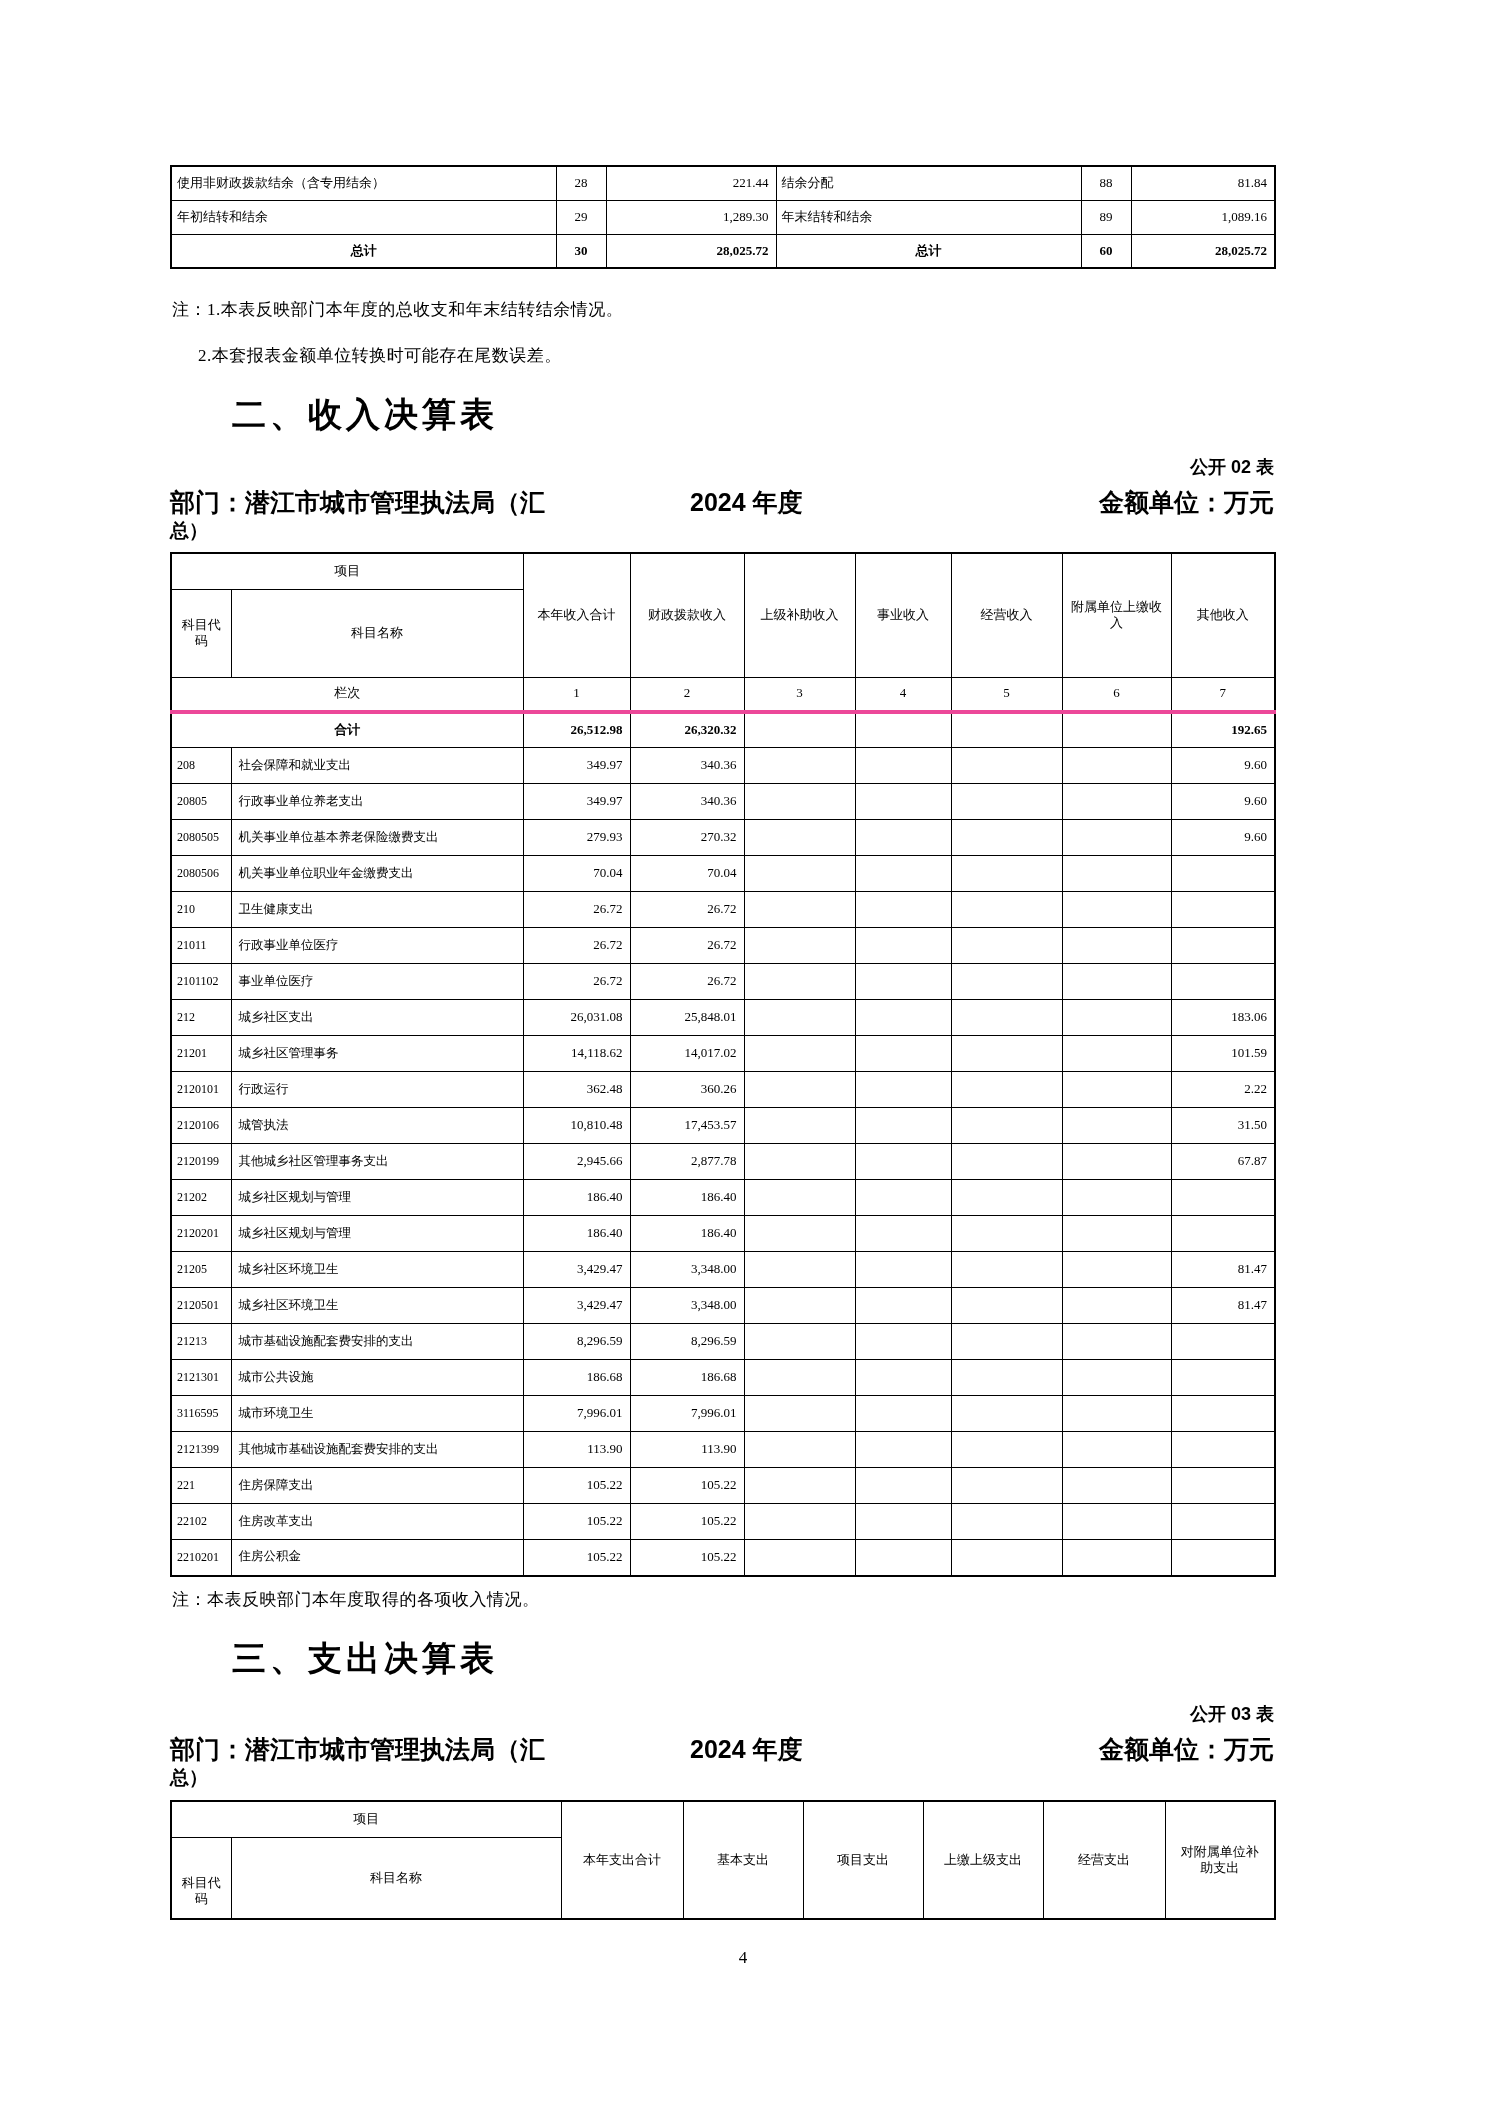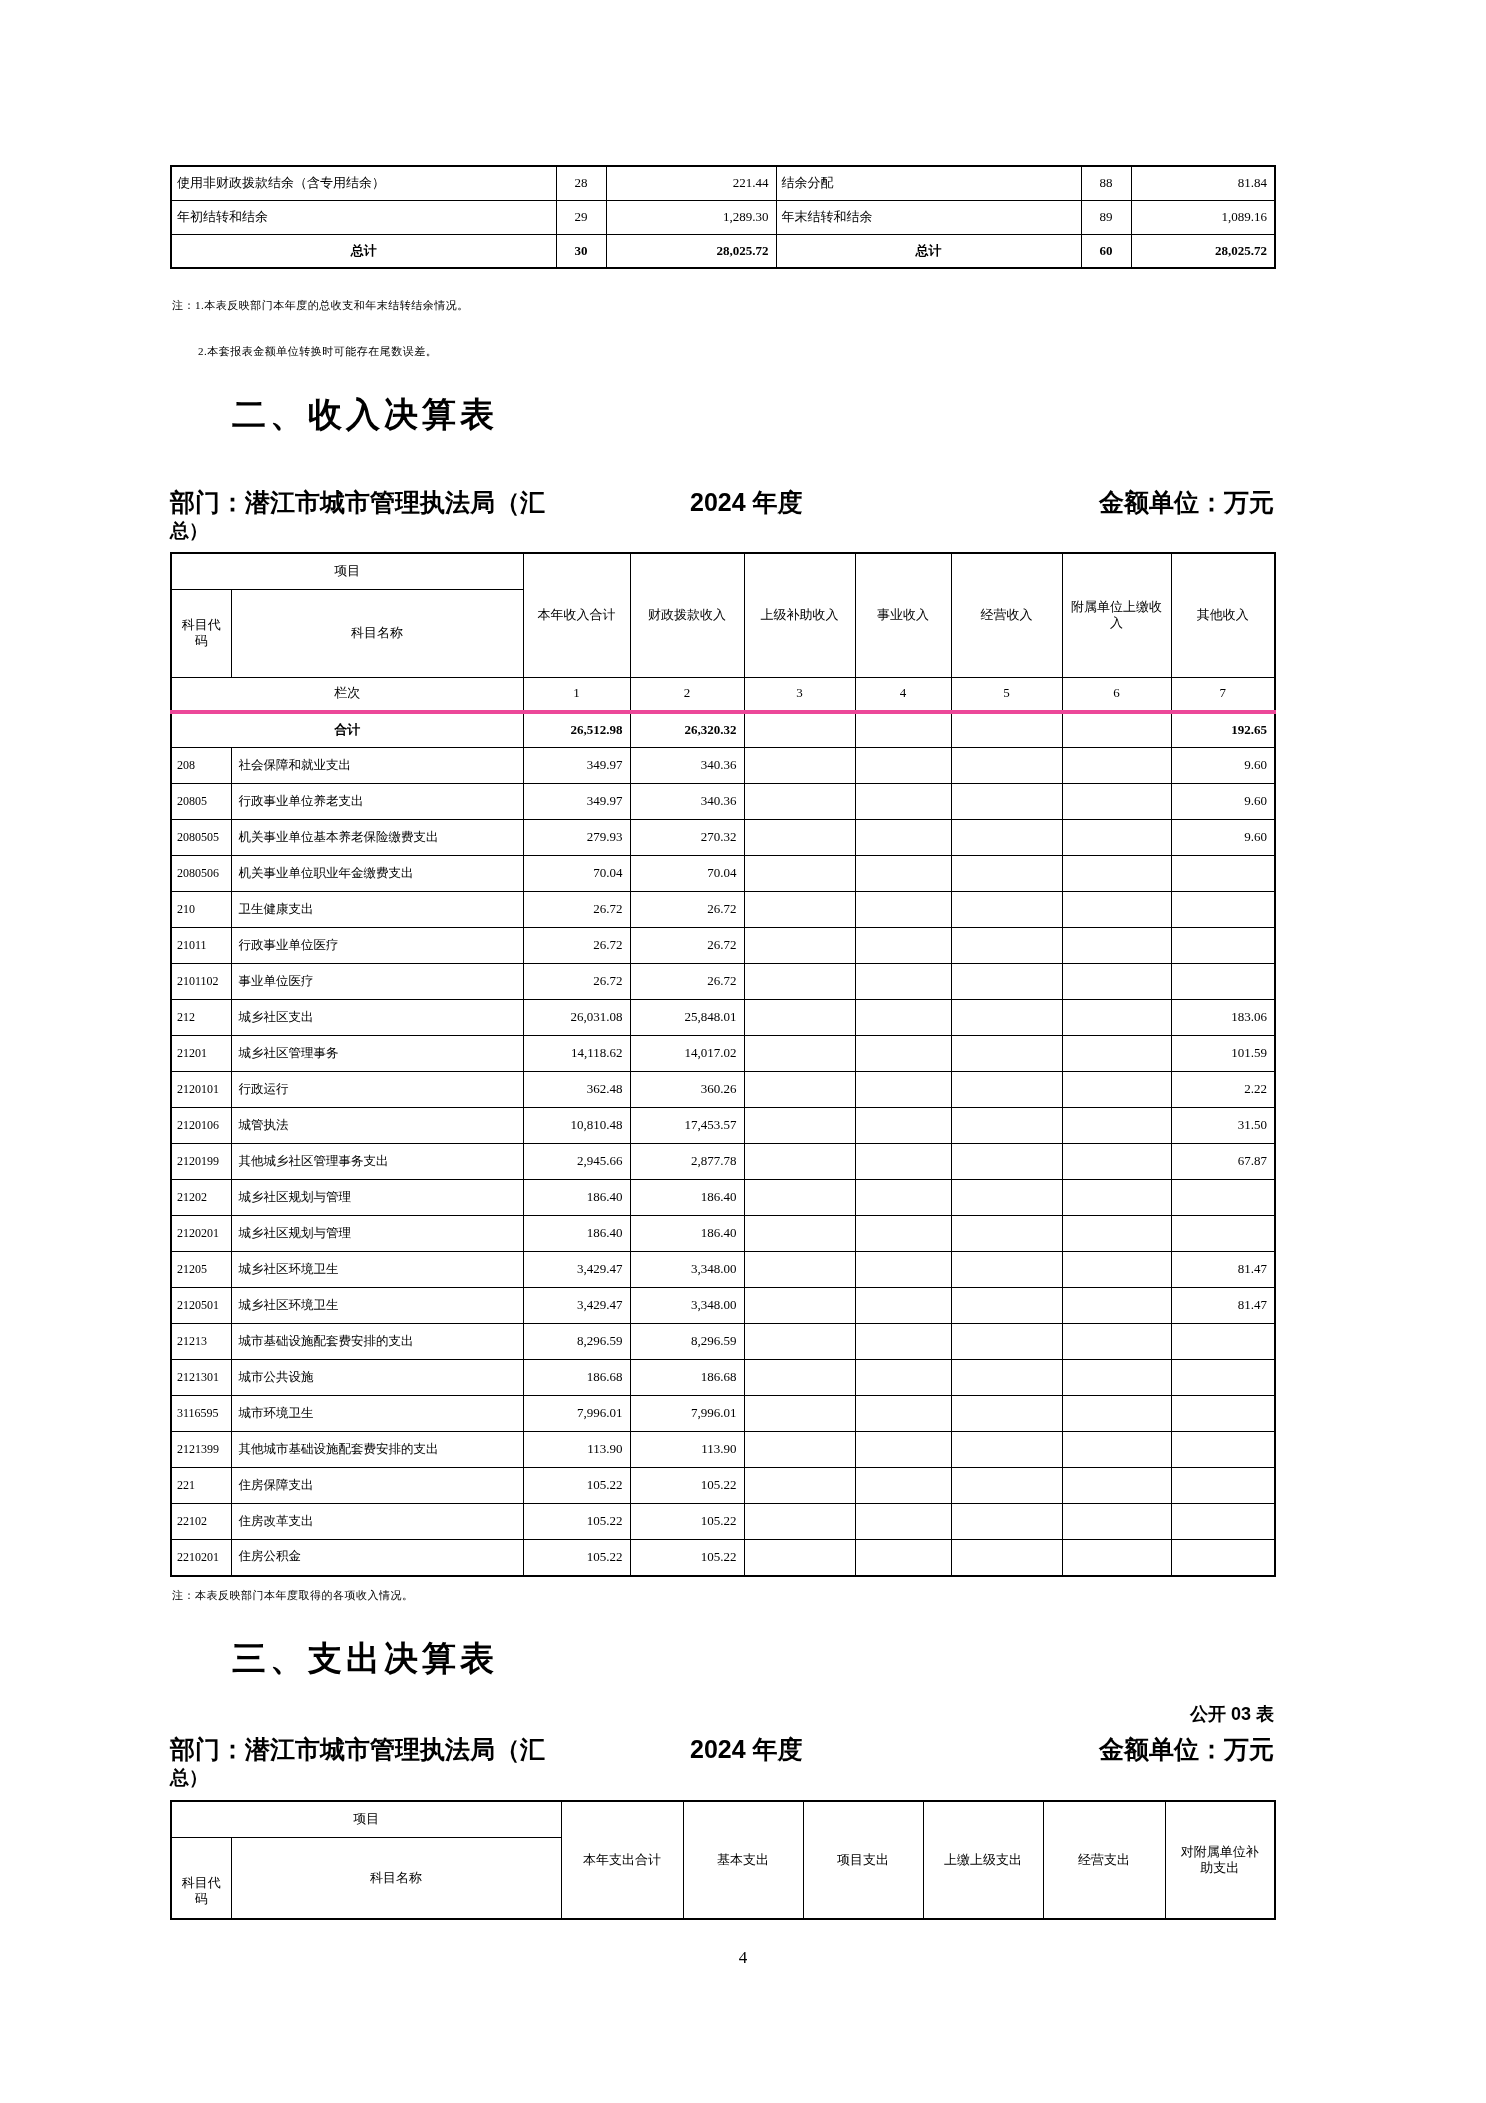--- a/index.html
+++ b/index.html
@@ -19,21 +19,21 @@
   tr.bold td{font-weight:bold;}
 
   
   td.hd{text-align:center;white-space:normal !important;}
   .wrapbox{margin:0 auto;white-space:normal;text-align:center;}
   tr.lanci td{border-bottom:4px solid #ec4899;text-align:center;height:30px;}
   tr.total td{font-weight:bold;}
   tr.total td.num{padding-right:7px;}
 
   
-  .note{font-size:11px;letter-spacing:0.5px;}
+  .note{font-size:17px;letter-spacing:0.5px;}
   .sec{font-family:"Liberation Sans","DejaVu Sans",sans-serif;font-weight:bold;
        font-size:34px;letter-spacing:4px;margin:0;}
   .pub{font-family:"Liberation Sans","DejaVu Sans",sans-serif;font-weight:bold;font-size:18px;
        width:1104px;text-align:right;}
   .meta{display:flex;width:1104px;font-family:"Liberation Sans","DejaVu Sans",sans-serif;
         font-weight:bold;font-size:25px;}
   .meta .dept{width:520px;}
   .meta .unit{margin-left:auto;}
   .dept2{font-family:"Liberation Sans","DejaVu Sans",sans-serif;font-weight:bold;font-size:19px;}
   .pagenum{width:1486px;text-align:center;font-size:17px;}
@@ -79,20 +79,21 @@
           <td class="num">28,025.72</td>
         </tr>
       </tbody>
   </table>
 
   <div class="note abs" style="left:172px;top:298px;">注：1.本表反映部门本年度的总收支和年末结转结余情况。</div>
   <div class="note abs" style="left:198px;top:344px;">2.本套报表金额单位转换时可能存在尾数误差。</div>
 
   <h2 class="sec abs" style="left:232px;top:392px;">二、收入决算表</h2>
 
+  <div class="pub abs" style="left:170px;top:455px;">公开 02 表</div>
 
   <div class="meta abs" style="left:170px;top:486px;">
     <span class="dept">部门：潜江市城市管理执法局（汇</span>
     <span class="year">2024 年度</span>
     <span class="unit">金额单位：万元</span>
   </div>
   <div class="dept2 abs" style="left:170px;top:518px;">总）</div>
 
   <table class="t abs" style="left:170px;top:552px;">
     <colgroup>

